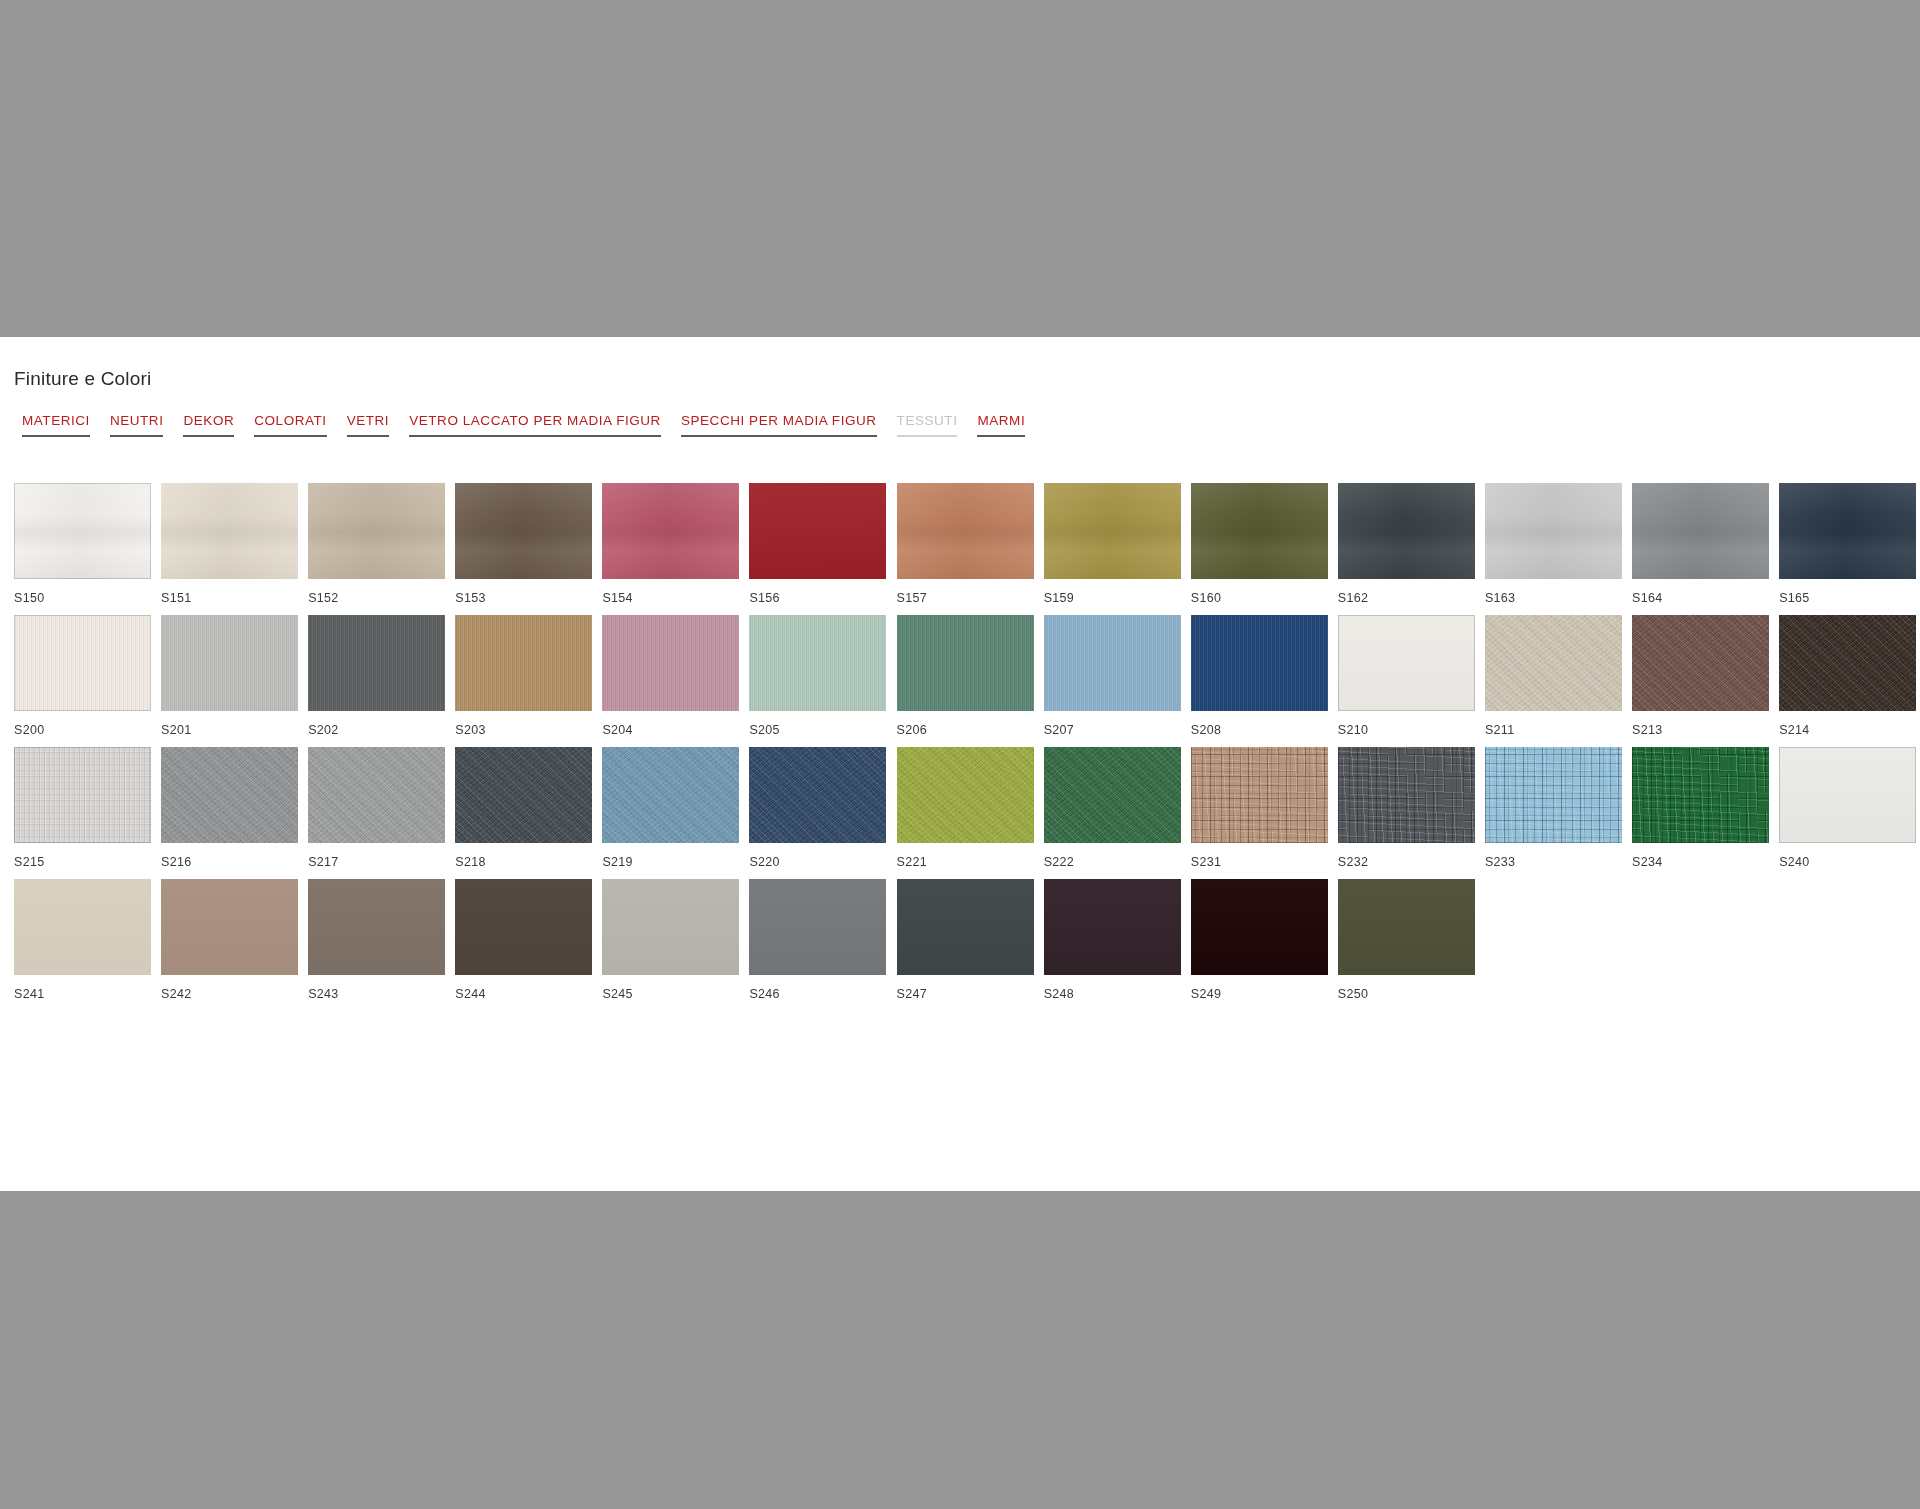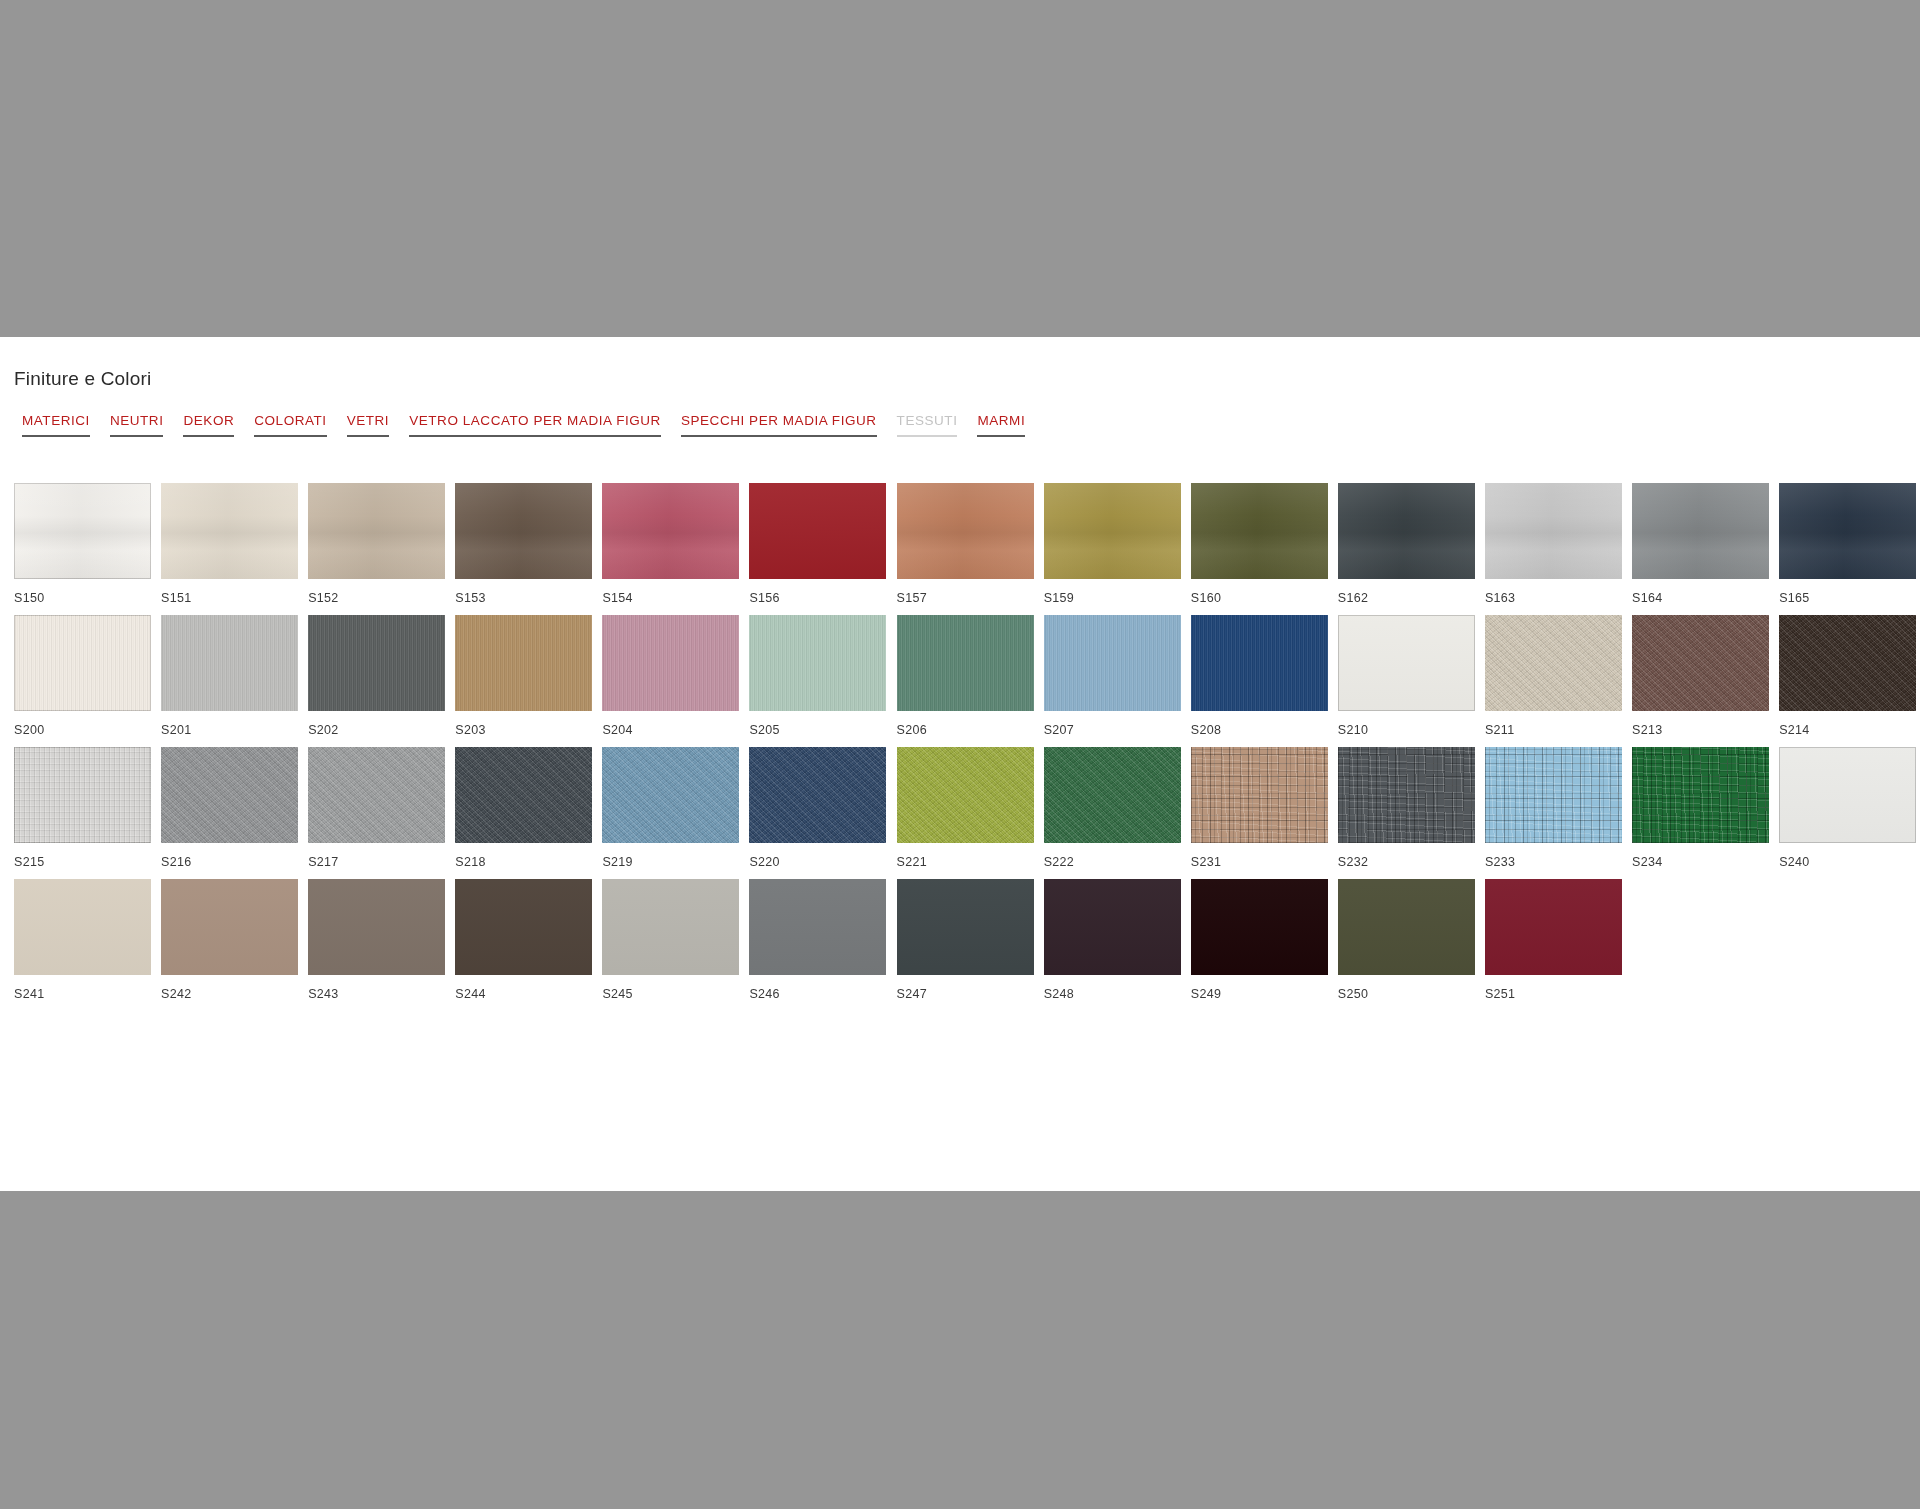--- a/index.html
+++ b/index.html
@@ -340,20 +340,16 @@
           <span class="sw-label">S248</span>
         </div>
         <div class="cell">
           <div class="sw tex-flat" style="background-color: rgb(29, 6, 8);"></div>
           <span class="sw-label">S249</span>
         </div>
         <div class="cell">
           <div class="sw tex-flat" style="background-color: rgb(77, 79, 55);"></div>
           <span class="sw-label">S250</span>
         </div>
-        <div class="cell">
-          <div class="sw tex-flat" style="background-color: rgb(124, 27, 44);"></div>
-          <span class="sw-label">S251</span>
-        </div>
       </div>
 
   </div>
 </div>
 
 </body></html>

